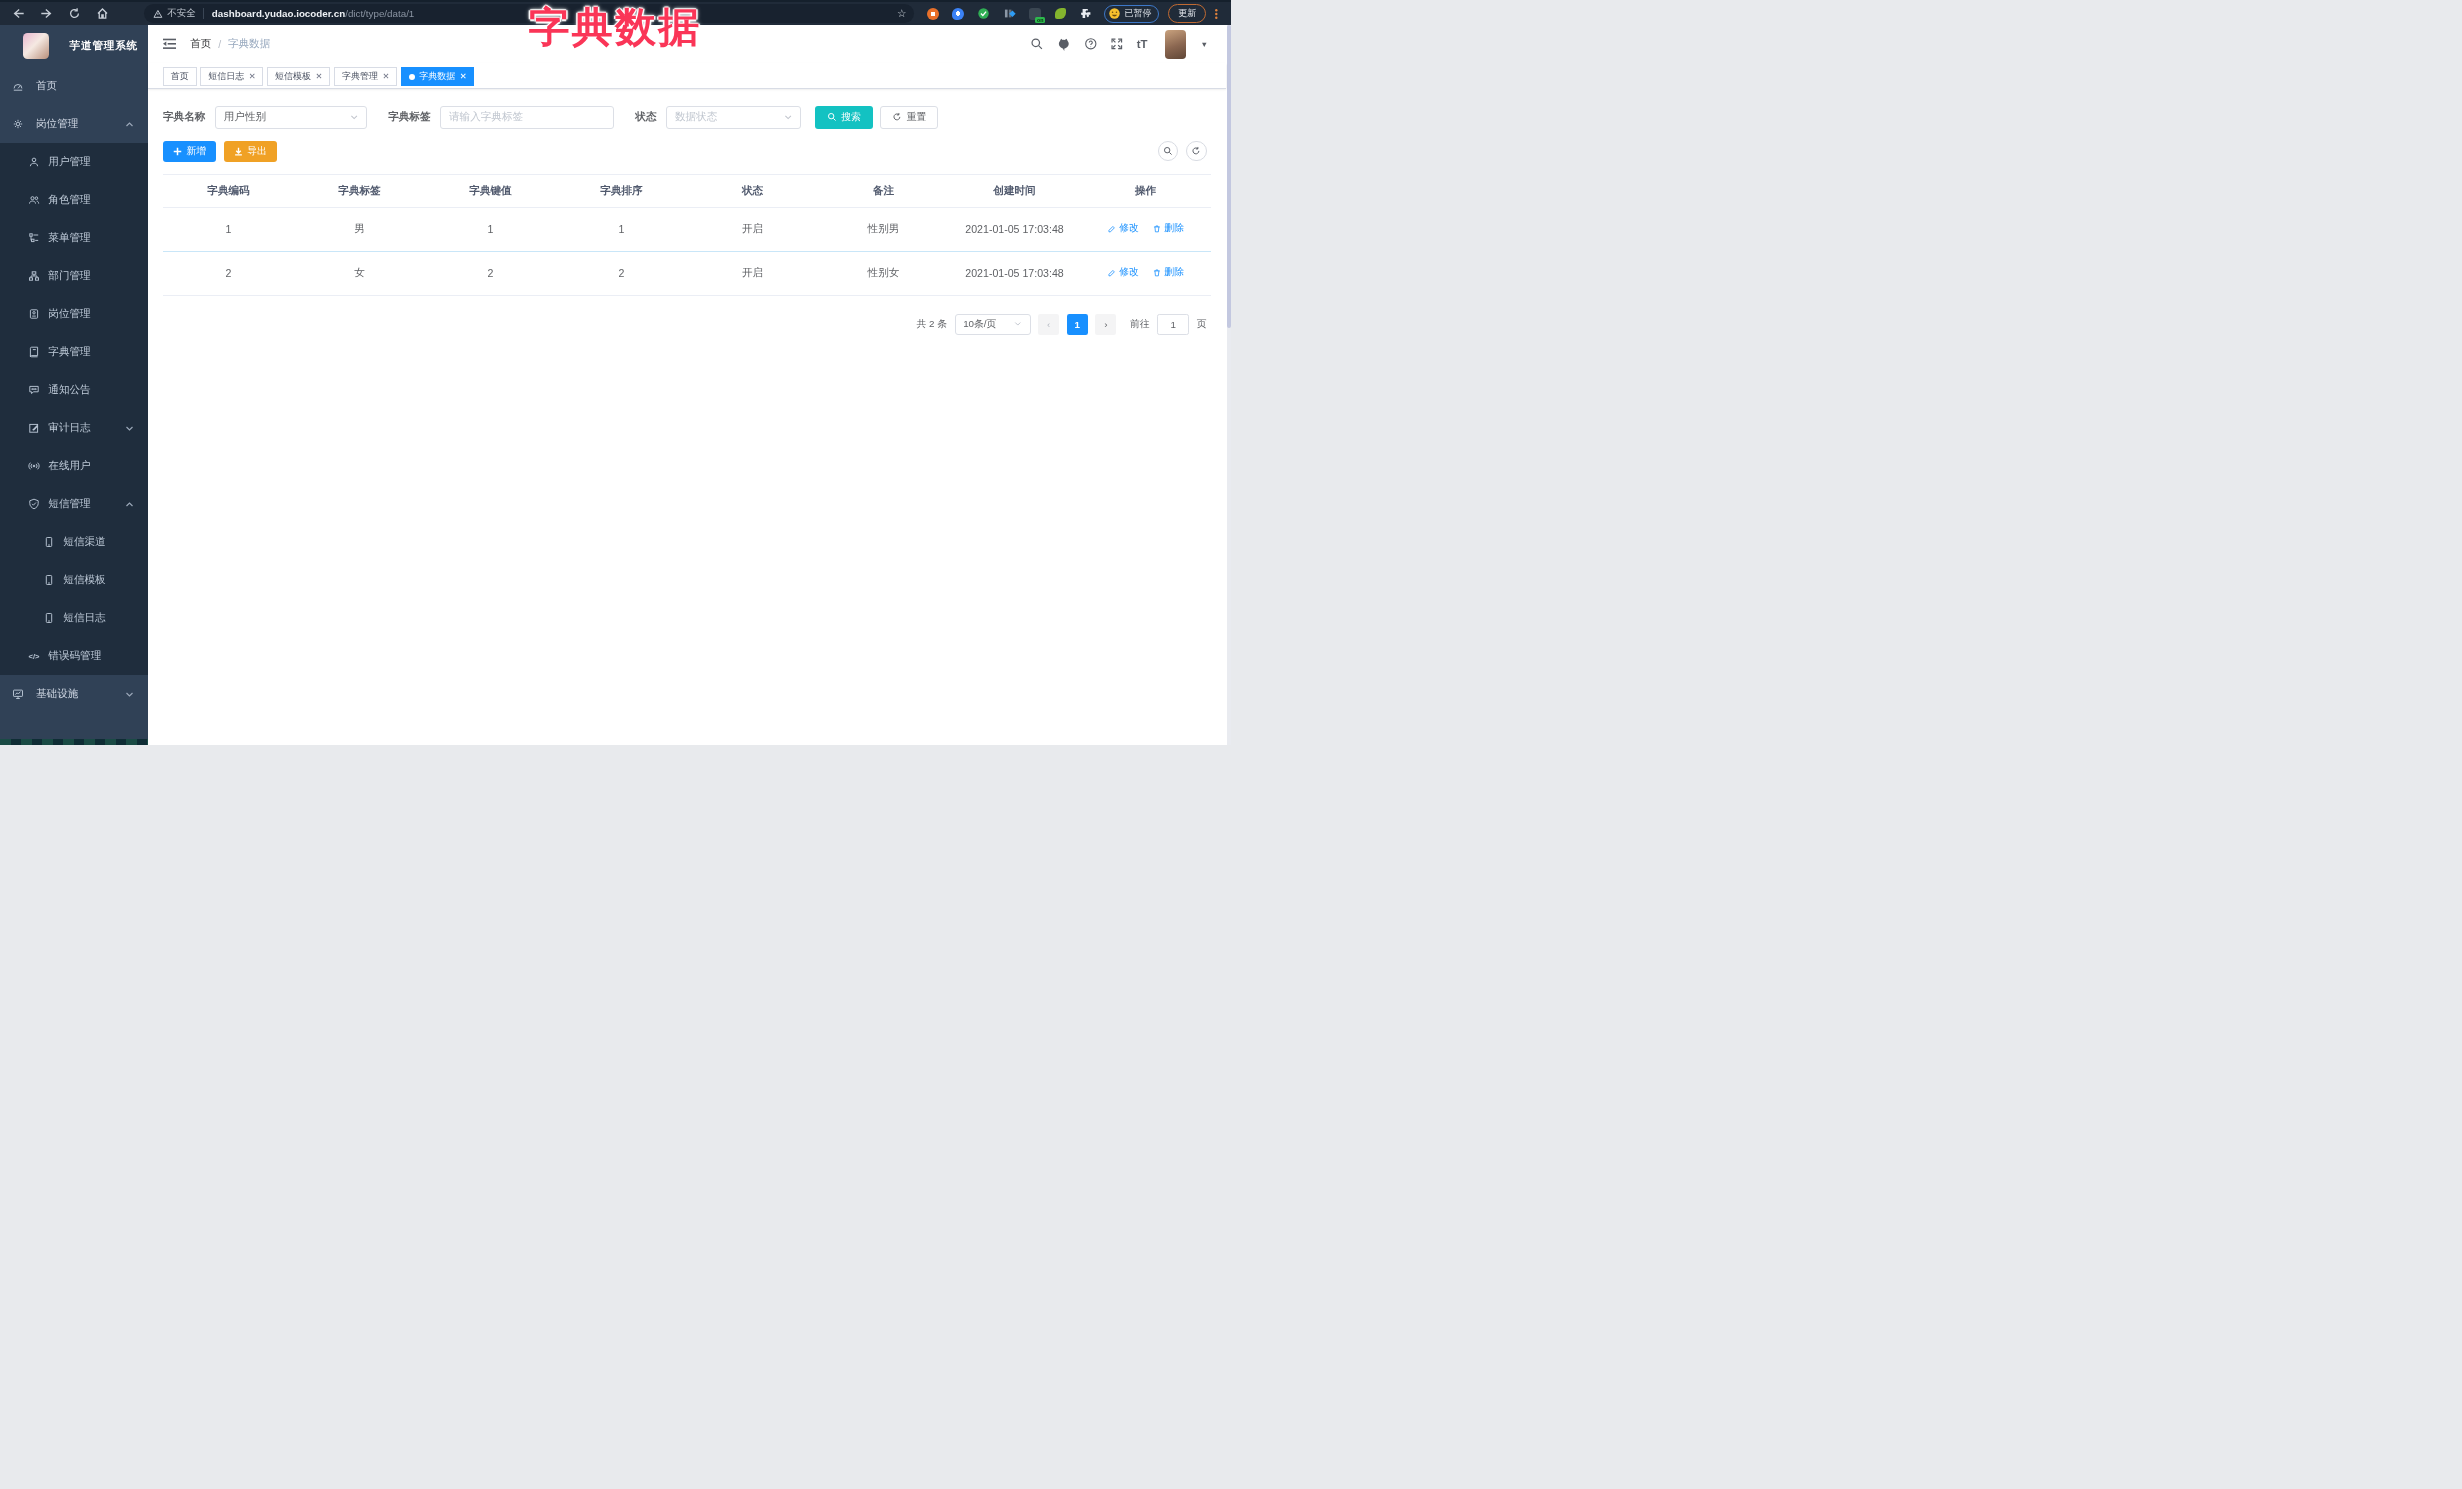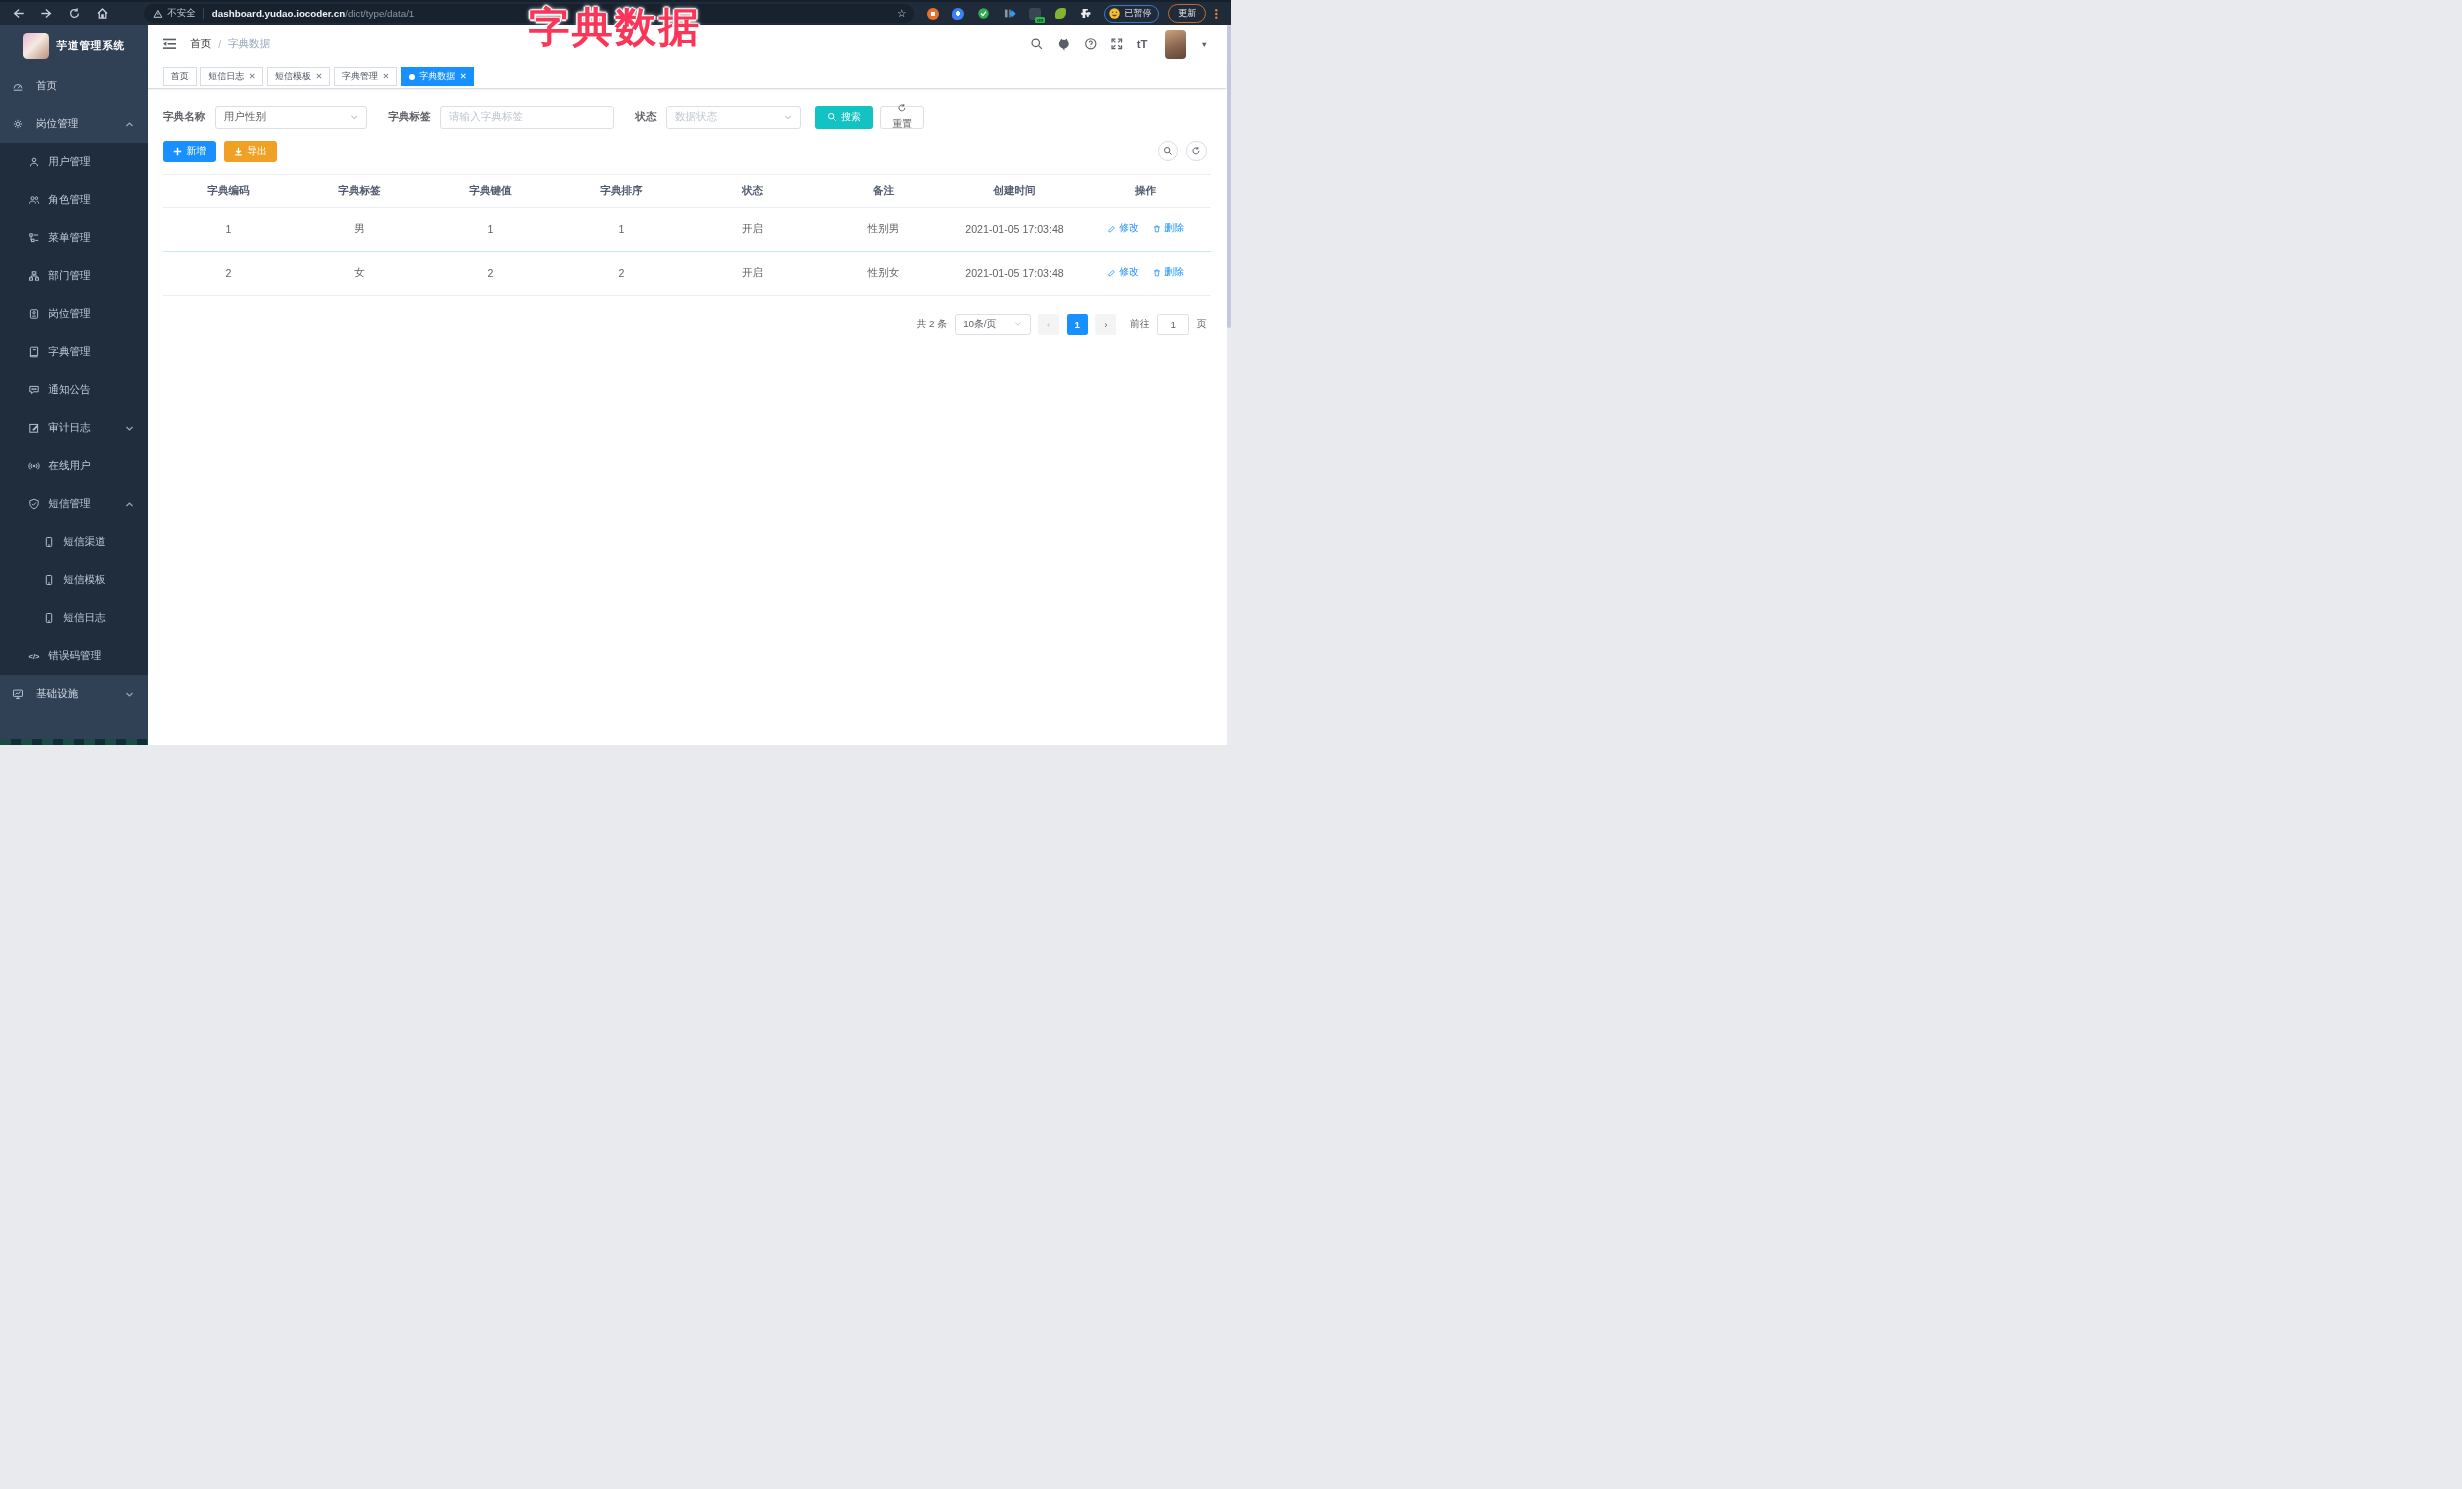--- a/index.html
+++ b/index.html
@@ -33,21 +33,21 @@
   .overlay-title{position:absolute;left:615px;top:0px;transform:translateX(-50%);z-index:60;
     font-size:41px;font-weight:bold;color:#fa3557;letter-spacing:2.3px;white-space:nowrap;pointer-events:none;
     text-shadow:0 0 3px #fff,0 0 5.3px #fff,-1.5px 0 0.8px #fff,1.5px 0 0.8px #fff,0 -1.5px 0.8px #fff,0 1.5px 0.8px #fff;}
 
   
   .sidebar{position:absolute;left:0;top:25px;width:148px;height:720px;background:#304156;overflow:hidden;
     display:flex;flex-direction:column;}
   .logo-row{height:42px;display:flex;align-items:center;padding-left:23px;gap:7.6px;flex:0 0 auto;}
   .logo-img{width:26px;height:26px;border-radius:4.5px;
     background:linear-gradient(135deg,#e8b7cf 0%,#f5e9e2 45%,#b98f7a 100%);}
-  .logo-title{color:#fff;font-size:10.6px;font-weight:bold;letter-spacing:0.8px;}
+  .logo-title{color:#fff;font-size:10.6px;font-weight:bold;letter-spacing:0.8px;margin-left:13px;}
   .menu{flex:1 1 auto;display:flex;flex-direction:column;}
   .mi{height:38px;display:flex;align-items:center;font-size:10.6px;color:#cfd7e3;flex:0 0 auto;}
   .mi .micon{width:12px;height:12px;display:inline-flex;color:#b8c4d3;flex:0 0 auto;}
   .mi.l1{padding-left:12px;}
   .mi.l1 .micon{margin-right:12px;}
   .submenu{background:#1f2d3d;}
   .submenu .mi{color:#bfcbd9;}
   .mi.l2{padding-left:28px;}
   .mi.l2 .micon{margin-right:8.3px;}
   .mi.l3{padding-left:43px;}
@@ -90,21 +90,21 @@
   .ctrl .val{color:#606266;}
   .ctrl .ph{color:#c0c6cf;}
   .ctrl .dn{margin-left:auto;color:#c0c4cc;display:inline-flex;}
   .w-select1{width:152px;margin-right:21px;}
   .w-input{width:174px;margin-right:21px;}
   .w-select2{width:135px;gap:24px;}
   .btn{display:inline-flex;align-items:center;justify-content:center;gap:4.5px;border-radius:3px;
     font-size:9.8px;height:23px;padding:0 11px;border:0.8px solid transparent;cursor:pointer;white-space:nowrap;}
   .btn .i{display:inline-flex;}
   .btn-search{background:#13c2c2;color:#fff;margin-left:13.6px;}
-  .btn-reset{background:#fff;border-color:#dcdfe6;color:#606266;margin-left:7.6px;flex-direction:column;}
+  .btn-reset{background:#fff;border-color:#dcdfe6;color:#606266;margin-left:7.6px;}
 
   
   .toolbar-row{display:flex;align-items:center;margin-top:12px;}
   .btn-add{background:#1890ff;color:#fff;height:21px;padding:0 9px;}
   .btn-export{background:#f0a125;color:#fff;height:21px;padding:0 9px;margin-left:7.6px;}
   .tb-right{margin-left:auto;display:flex;gap:7.6px;margin-right:4.5px;}
   .circle-btn{width:20.5px;height:20.5px;border-radius:50%;border:0.8px solid #d9dce3;background:#fff;
     display:inline-flex;align-items:center;justify-content:center;color:#5a5e66;}
   .circle-btn svg{width:9.8px;height:9.8px;}
 

